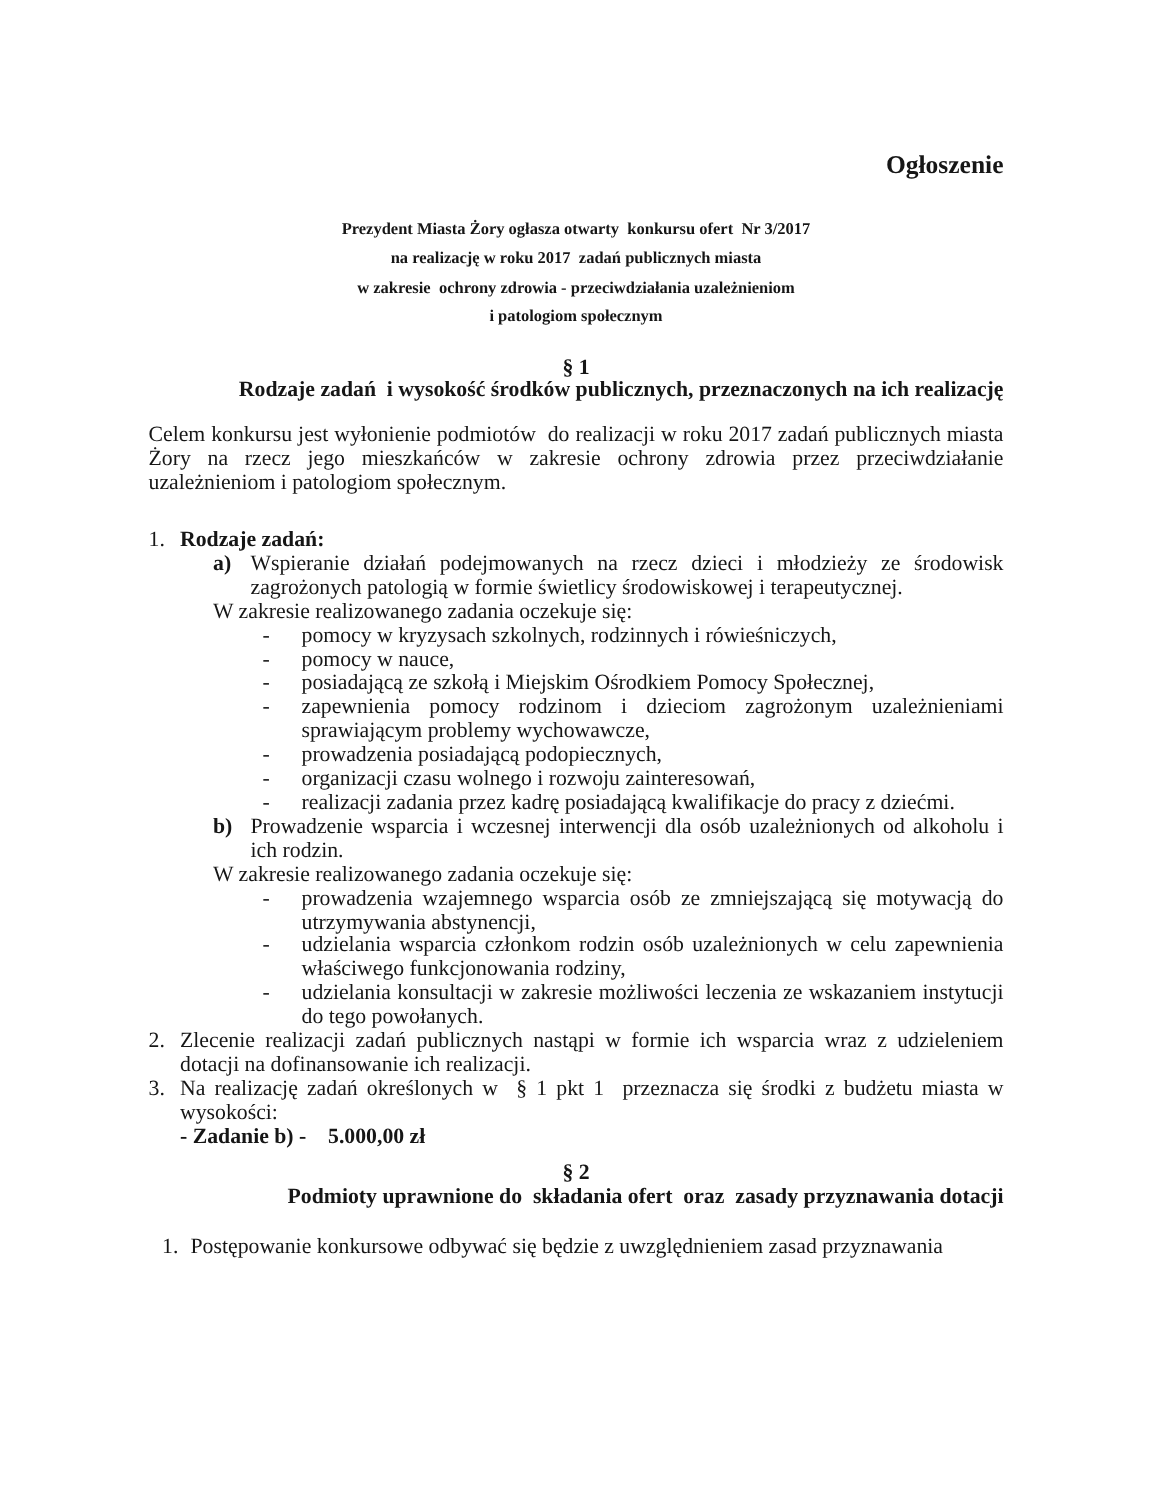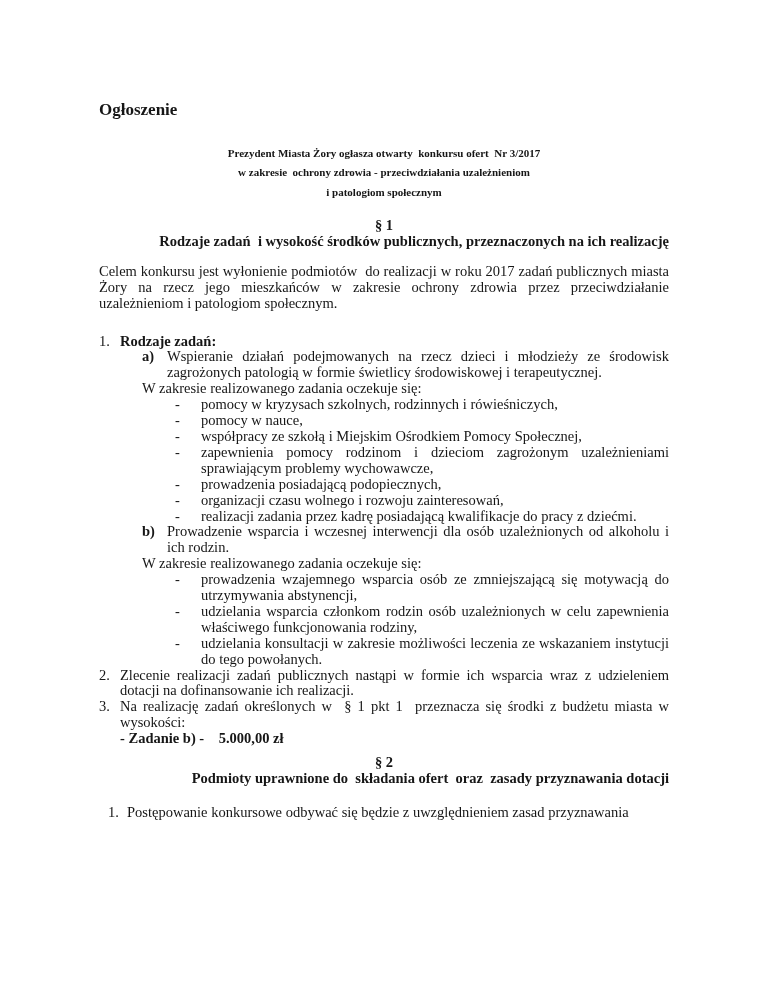--- a/index.html
+++ b/index.html
@@ -16,21 +16,21 @@
     box-sizing: border-box;
     width: 768px; height: 994px;
     padding: 100px 99px 0 99px;
     background: #ffffff;
   }
   .bold { font-weight: bold; }
   .just { text-align: justify; text-justify: inter-word; }
   .pre { white-space: pre-wrap; }
 
   .doc-title {
-    text-align: left; font-weight: bold;
+    text-align: right; font-weight: bold;
     font-size: 17px; line-height: 19.5px;
   }
   .doc-header {
     margin-top: 24px;
     text-align: center; font-weight: bold;
     font-size: 11px; line-height: 19.5px;
   }
   .section-mark {
     text-align: center; font-weight: bold;
   }
@@ -60,20 +60,21 @@
 </style>
 </head>
 <body>
 
 <div class="page">
 
   <div class="doc-title">Ogłoszenie</div>
 
   <div class="doc-header">
     <div class="pre">Prezydent Miasta Żory ogłasza otwarty  konkursu ofert  Nr 3/2017</div>
+    <div class="pre">na realizację w roku 2017  zadań publicznych miasta</div>
     <div class="pre">w zakresie  ochrony zdrowia - przeciwdziałania uzależnieniom</div>
     <div class="pre">i patologiom społecznym</div>
   </div>
 
   <div class="section-mark mt-sec1">§ 1</div>
   <div class="section-heading pre">Rodzaje zadań  i wysokość środków publicznych, przeznaczonych na ich realizację</div>
 
   <div class="intro-para just pre">Celem konkursu jest wyłonienie podmiotów  do realizacji w roku 2017 zadań publicznych miasta Żory na rzecz jego mieszkańców w zakresie ochrony zdrowia przez przeciwdziałanie uzależnieniom i patologiom społecznym.</div>
 
   <div class="num-item mt-item1">
@@ -90,21 +91,21 @@
       <div class="bullet">
         <span class="dash">-</span>
         <span class="btext just">pomocy w kryzysach szkolnych, rodzinnych i rówieśniczych,</span>
       </div>
       <div class="bullet">
         <span class="dash">-</span>
         <span class="btext just">pomocy w nauce,</span>
       </div>
       <div class="bullet">
         <span class="dash">-</span>
-        <span class="btext just">współpracy ze szkołą i Miejskim Ośrodkiem Pomocy Społecznej,</span>
+        <span class="btext just">posiadającą ze szkołą i Miejskim Ośrodkiem Pomocy Społecznej,</span>
       </div>
       <div class="bullet">
         <span class="dash">-</span>
         <span class="btext just">zapewnienia pomocy rodzinom i dzieciom zagrożonym uzależnieniami sprawiającym problemy wychowawcze,</span>
       </div>
       <div class="bullet">
         <span class="dash">-</span>
         <span class="btext just">prowadzenia posiadającą podopiecznych,</span>
       </div>
       <div class="bullet">

